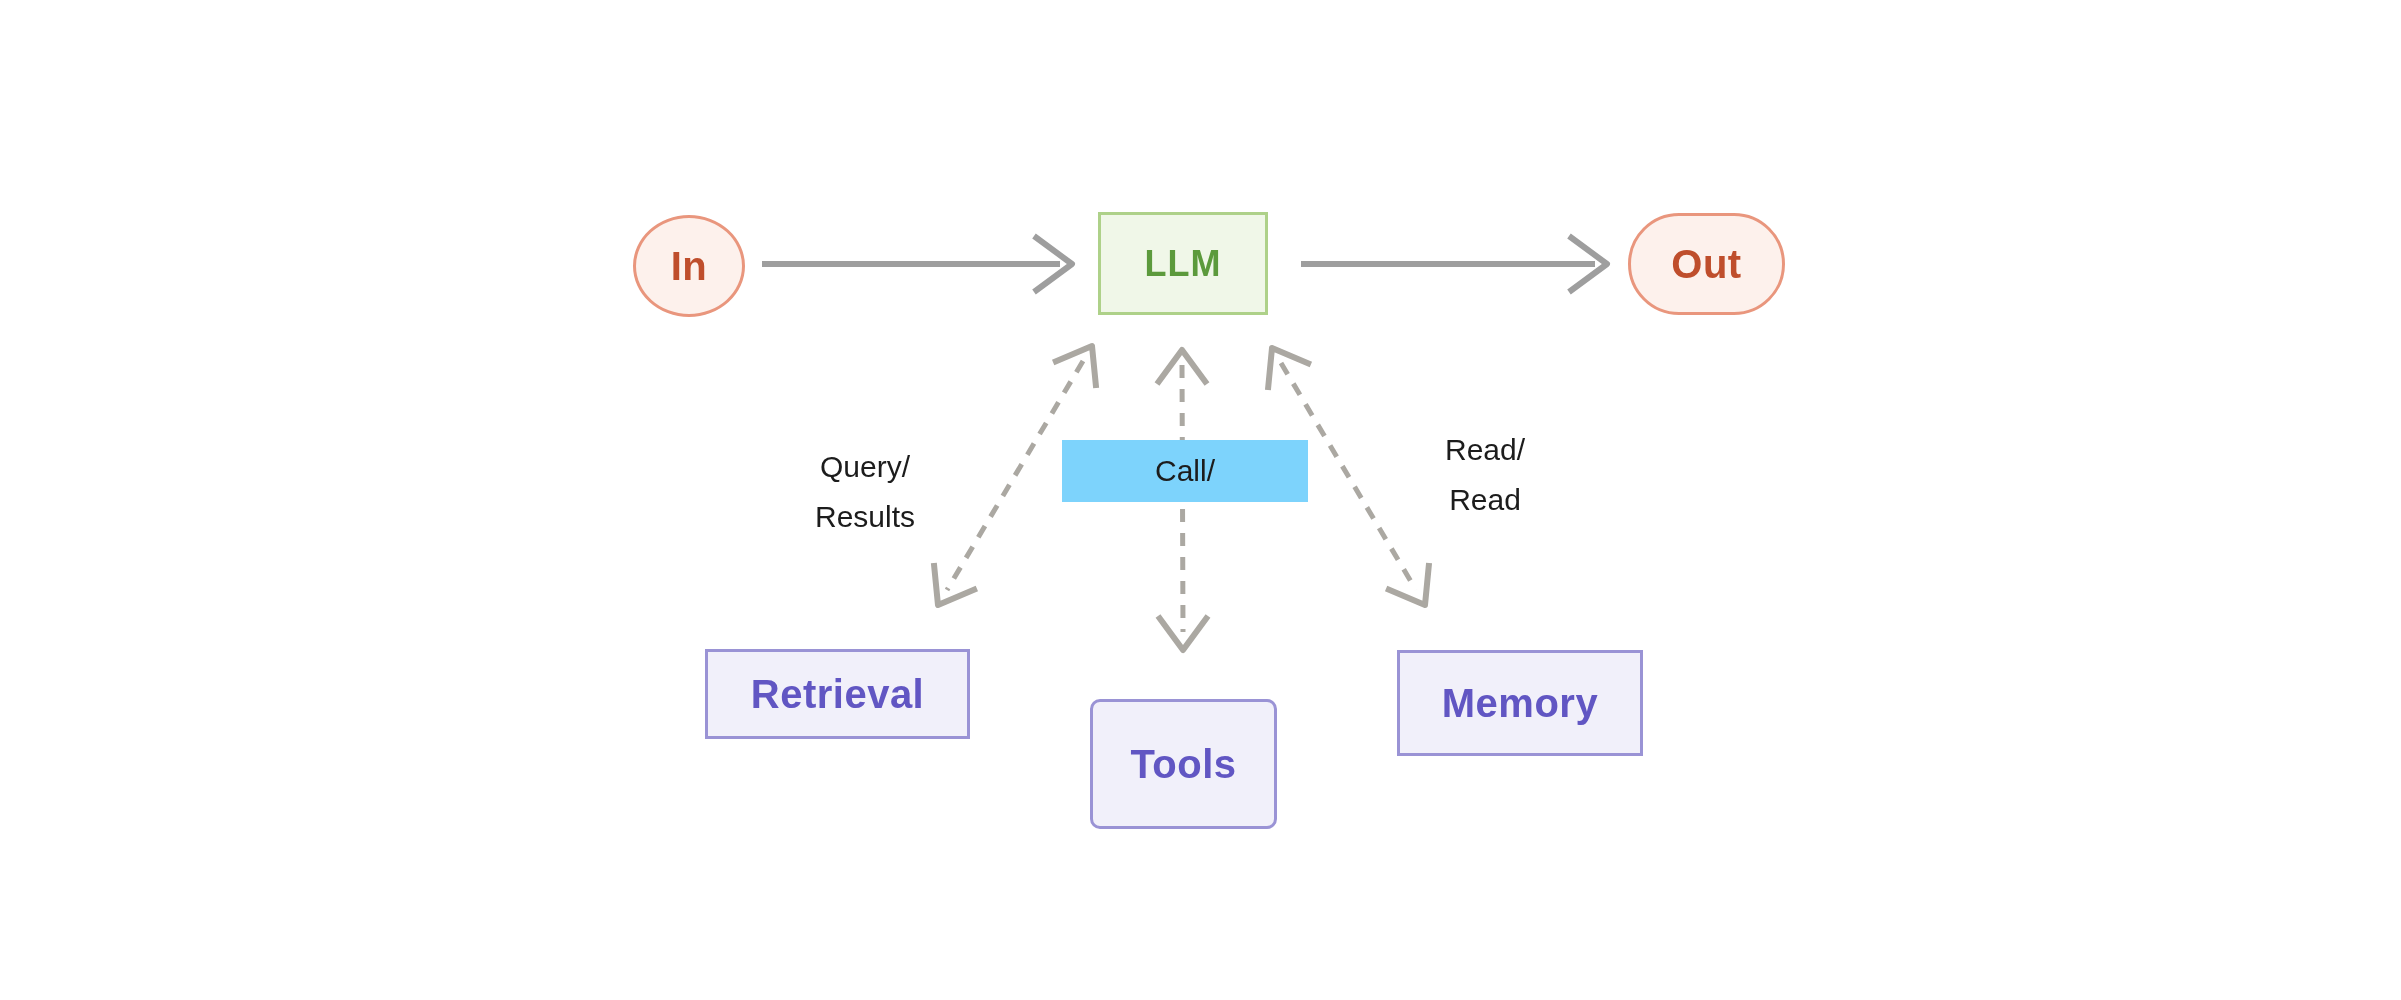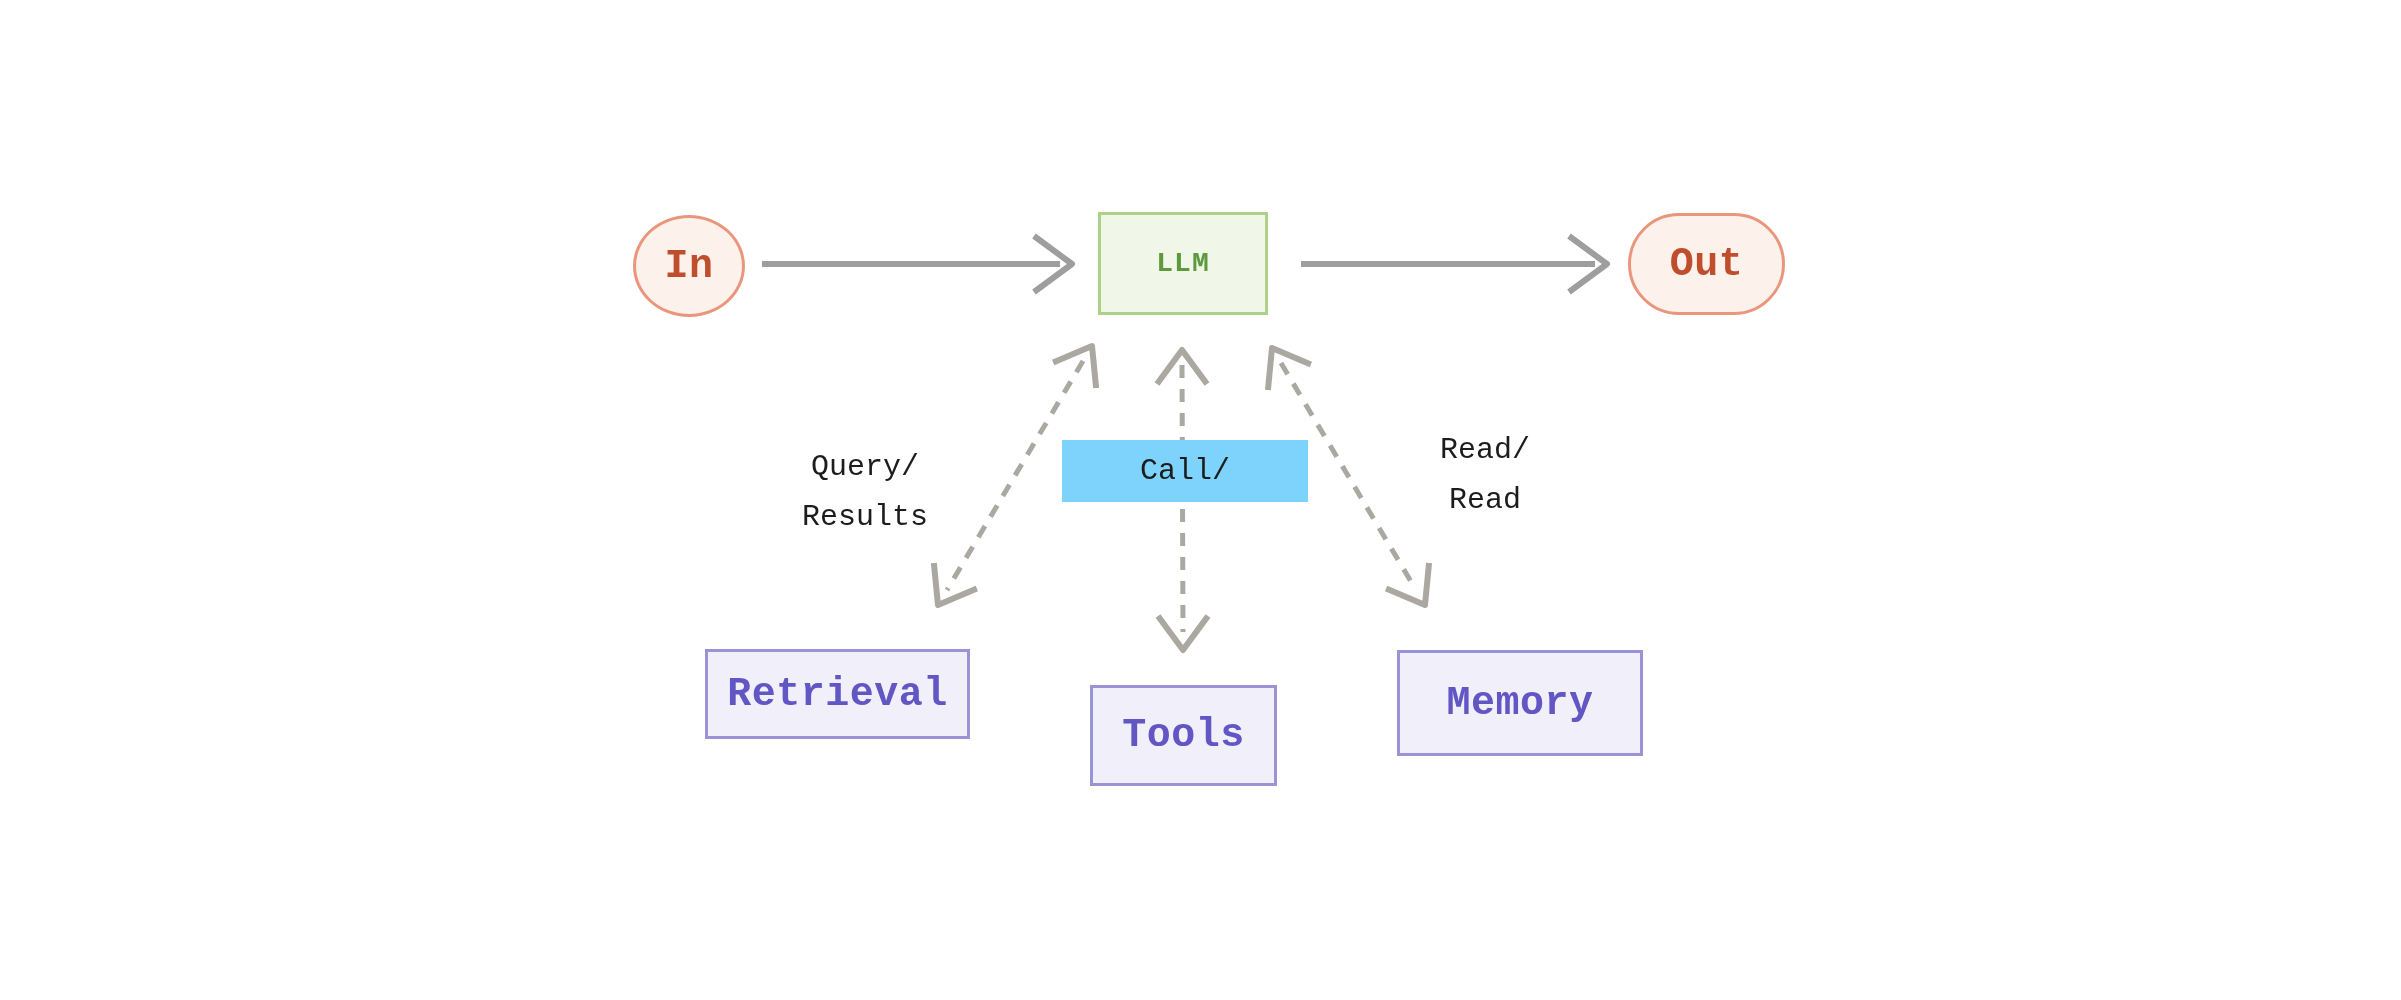--- a/index.html
+++ b/index.html
@@ -2,21 +2,21 @@
 <html style="--io-fill: #fdf1ec; --io-border: #e9967d; --io-text: #bf4e2c; --llm-fill: #f0f7e8; --llm-border: #aed189; --llm-text: #5c9a3c; --module-fill: #f1f0fa; --module-border: #9a93d5; --module-text: #6156c3; --solid-arrow: #9e9e9e; --dashed-arrow: #aba8a2; --label-text: #1c1c1c;"><head>
 <meta charset="utf-8">
 <style>
   html, body { margin: 0; padding: 0; background: #ffffff; }
   .canvas {
     position: relative;
     width: 2401px;
     height: 1000px;
     background: #ffffff;
     overflow: hidden;
-    font-family: Liberation Mono, monospace;
+    font-family: Liberation Sans, sans-serif;
   }
   svg.arrows { position: absolute; left: 0; top: 0; }
 
   .arrow-line-solid {
     stroke: var(--solid-arrow, #9e9e9e);
     stroke-width: 6;
     fill: none;
   }
   .arrow-head-solid {
     stroke: var(--solid-arrow, #9e9e9e);
@@ -52,30 +52,30 @@
     border: 3px solid var(--io-border, #e9967d);
     color: var(--io-text, #bf4e2c);
   }
   .node-in  { left: 633px;  top: 215px; width: 112px; height: 102px; border-radius: 50%; }
   .node-out { left: 1628px; top: 213px; width: 157px; height: 102px; border-radius: 51px; }
   .node-llm {
     left: 1098px; top: 212px; width: 170px; height: 103px;
     background: var(--llm-fill, #f0f7e8);
     border: 3px solid var(--llm-border, #aed189);
     color: var(--llm-text, #5c9a3c);
-    font-size: 28px;
+    font-size: 36px;
     letter-spacing: 1px;
   }
   .node-module {
     background: var(--module-fill, #f1f0fa);
     border: 3px solid var(--module-border, #9a93d5);
     color: var(--module-text, #6156c3);
   }
   .node-retrieval { left: 705px;  top: 649px; width: 265px; height: 90px; }
-  .node-tools     { left: 1090px; top: 685px; width: 187px; height: 101px; }
+  .node-tools     { left: 1090px; top: 699px; width: 187px; height: 130px; border-radius: 10px; }
   .node-memory    { left: 1397px; top: 650px; width: 246px; height: 106px; }
 
   .edge-label {
     position: absolute;
     color: var(--label-text, #1c1c1c);
     font-size: 30px;
     line-height: 50px;
     text-align: center;
   }
   .edge-label span { display: block; }

